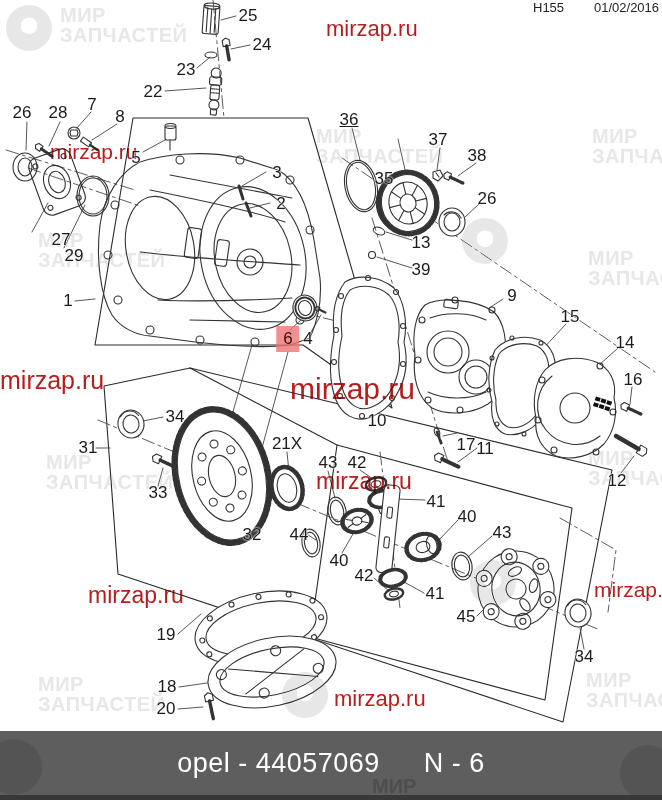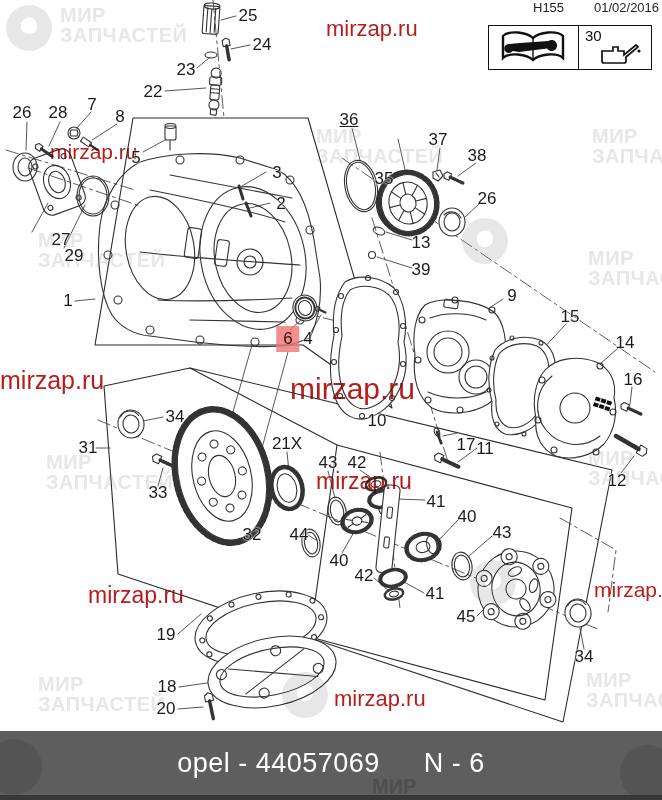--- a/index.html
+++ b/index.html
@@ -601,35 +601,20 @@
       <div class="part-label" style="left: 466px; top: 617px;">45</div>
       <div class="part-label" style="left: 166px; top: 635px;">19</div>
       <div class="part-label" style="left: 584px; top: 657px;">34</div>
       <div class="part-label" style="left: 167px; top: 687px;">18</div>
       <div class="part-label" style="left: 166px; top: 709px;">20</div>
     </div>
 
   <div class="hdr-text" style="left:533px;top:0;">H155</div>
   <div class="hdr-text" style="left:594px;top:0;">01/02/2016</div>
 
-  <div class="legend-box">
-    <div class="legend-div"></div>
-    <span class="legend-30">30</span>
-    <svg width="162" height="43" viewBox="0 0 162 43" fill="none" stroke="#111" style="position:absolute;left:0;top:0;">
-      <g transform="translate(44,21)">
-        <path d="M0,-9 C-6,-15 -24,-17 -30,-11 L-30,11 C-24,5 -6,7 0,13 C6,7 24,5 30,11 L30,-11 C24,-17 6,-15 0,-9 Z" fill="#fff" stroke-width="2.4"></path>
-        <line x1="0" y1="-9" x2="0" y2="13" stroke-width="1.4"></line>
-        <path d="M-24,-3 a4.5,4.5 0 1 0 3.5,7 L-14,5 L14,1.5 a5.5,5.5 0 1 0 1.5,-7.5 L-13,-4 Z" fill="#111" stroke="none"></path>
-      </g>
-      <g transform="translate(127,27)">
-        <path d="M-14,-2 L-3,-2 L-3,-6 L2,-6 L2,-2 L8,-2 L8,2 L20,-8 L22,-6 L10,4 L10,8 Q10,10 8,10 L-12,10 Q-14,10 -14,8 Z" fill="#fff" stroke-width="1.7"></path>
-        <circle cx="23" cy="-2" r="1.6" fill="#111" stroke="none"></circle>
-      </g>
-    </svg>
-  </div>
 
   <div class="footer">
     <div class="f-circle" style="left:-14px;top:8px;"></div>
     <div class="f-circle" style="left:620px;top:14px;"></div>
     <div class="f-wm" style="left:372px;top:44px;">МИР</div>
     <div class="footer-row">
       <span>opel - 44057069</span>
       <span>N - 6</span>
     </div>
     <div class="footer-strip"></div>

